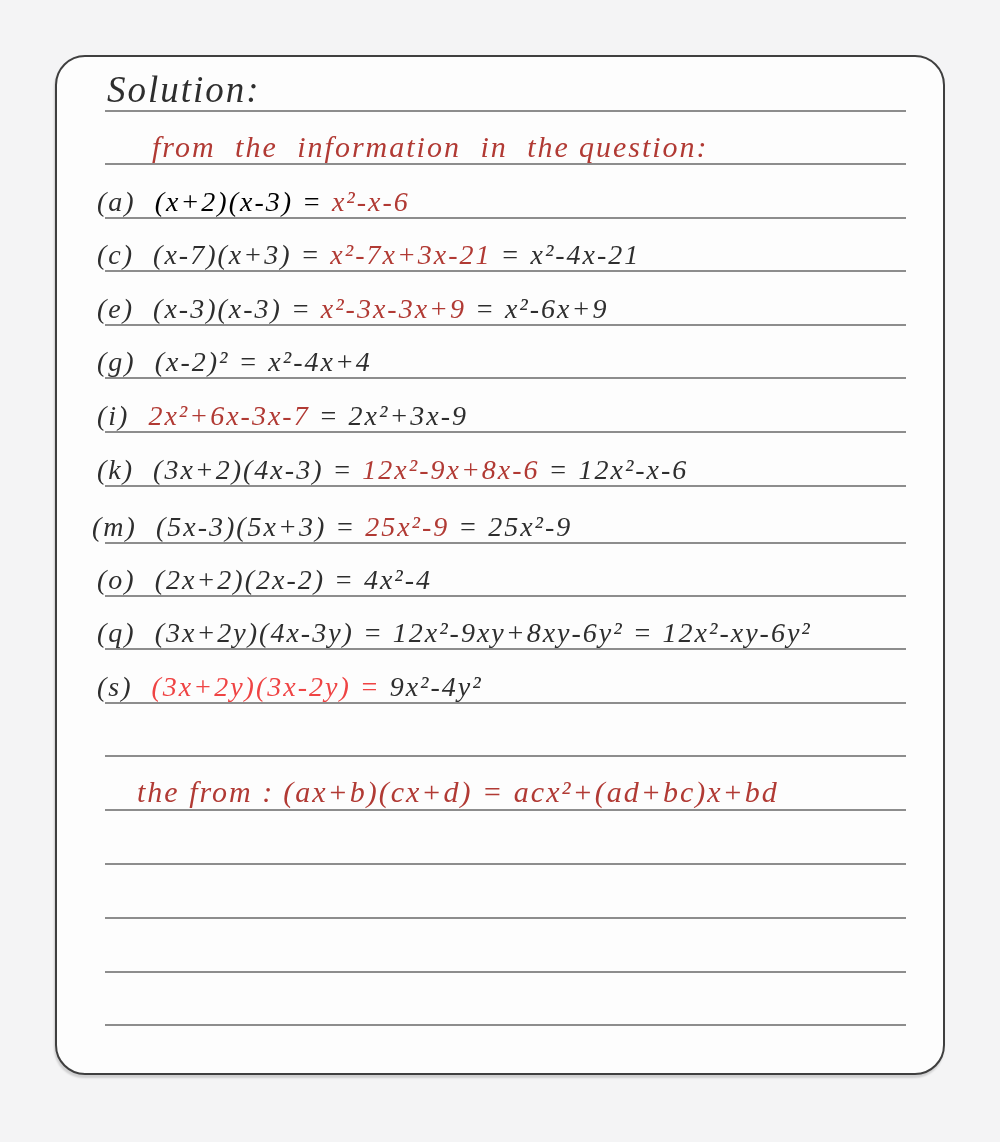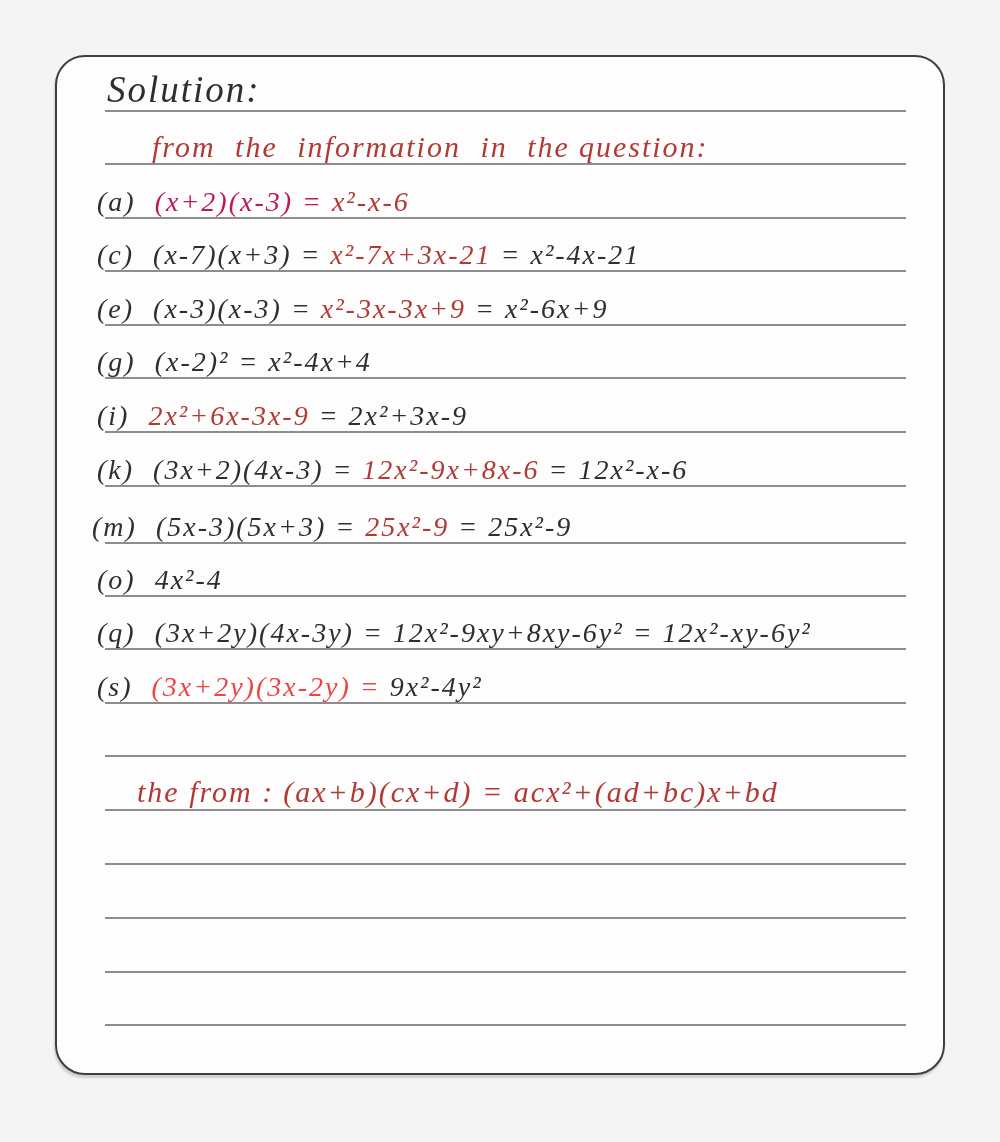--- a/index.html
+++ b/index.html
@@ -71,21 +71,21 @@
     <span class="seg" style="color: rgb(46, 46, 46);">Solution:</span>
   </div>
 
   <div class="row subtitle-row" style="top:61px;left:95px">
     <span class="seg" style="color: rgb(177, 58, 52);">from the information in the</span>
     <span class="seg gap-lg" style="color: rgb(177, 58, 52);">question:</span>
   </div>
 
   <div class="row eq-row" style="top:115px;left:40px">
     <span class="seg label" style="color: rgb(46, 46, 46);">(a)</span>
-    <span class="seg" style="color: #be185d; text-align: center;">(x+2)(x-3) =</span>
+    <span class="seg" style="color: #000000; text-align: center;">(x+2)(x-3) =</span>
     <span class="seg" style="color: rgb(177, 58, 52);">x²-x-6</span>
     <span class="seg" style="color: rgb(46, 46, 46);"></span>
   </div>
 
   <div class="row eq-row" style="top:168px;left:40px">
     <span class="seg label" style="color: rgb(46, 46, 46);">(c)</span>
     <span class="seg" style="color: rgb(46, 46, 46);">(x-7)(x+3) =</span>
     <span class="seg" style="color: rgb(177, 58, 52);">x²-7x+3x-21</span>
     <span class="seg" style="color: rgb(46, 46, 46); margin-top: 9px;">= x²-4x-21</span>
   </div>
@@ -99,40 +99,41 @@
 
   <div class="row eq-row" style="top:275px;left:40px">
     <span class="seg label" style="color: rgb(46, 46, 46);">(g)</span>
     <span class="seg" style="color: rgb(46, 46, 46);">(x-2)² =</span>
     <span class="seg gap-md" style="color: rgb(46, 46, 46); margin-top: 8px;">x²-4x+4</span>
     <span class="seg" style="color: rgb(46, 46, 46);"></span>
   </div>
 
   <div class="row eq-row" style="top:329px;left:40px">
     <span class="seg label" style="color: rgb(46, 46, 46);">(i)</span>
-    <span class="seg" style="color: rgb(177, 58, 52);">2x²+6x-3x-9</span>
+    <span class="seg" style="color: rgb(177, 58, 52);">2x²+6x-3x-7</span>
     <span class="seg" style="color: rgb(46, 46, 46);">= 2x²+3x-9</span>
   </div>
 
   <div class="row eq-row" style="top:383px;left:40px">
     <span class="seg label" style="color: rgb(46, 46, 46);">(k)</span>
     <span class="seg" style="color: rgb(46, 46, 46);">(3x+2)(4x-3) =</span>
     <span class="seg" style="color: rgb(177, 58, 52); text-align: right;">12x²-9x+8x-6</span>
     <span class="seg" style="color: rgb(46, 46, 46);">= 12x²-x-6</span>
   </div>
 
   <div class="row eq-row" style="top:440px;left:35px">
     <span class="seg label" style="color: rgb(46, 46, 46);">(m)</span>
     <span class="seg" style="color: rgb(46, 46, 46);">(5x-3)(5x+3) =</span>
     <span class="seg" style="color: rgb(177, 58, 52);">25x²-9</span>
     <span class="seg" style="color: rgb(46, 46, 46);">= 25x²-9</span>
   </div>
 
   <div class="row eq-row" style="top:493px;left:40px">
     <span class="seg label" style="color: rgb(46, 46, 46);">(o)</span>
+    <span class="seg" style="color: rgb(46, 46, 46);">(2x+2)(2x-2) =</span>
     <span class="seg" style="color: rgb(46, 46, 46);">4x²-4</span>
     <span class="seg" style="color: rgb(46, 46, 46);"></span>
   </div>
 
   <div class="row eq-row" style="top:546px;left:40px">
     <span class="seg label" style="color: rgb(46, 46, 46);">(q)</span>
     <span class="seg" style="color: rgb(46, 46, 46);">(3x+2y)(4x-3y) =</span>
     <span class="seg" style="color: rgb(46, 46, 46);">12x²-9xy+8xy-6y²</span>
     <span class="seg" style="color: rgb(46, 46, 46);">= 12x²-xy-6y²</span>
   </div>

